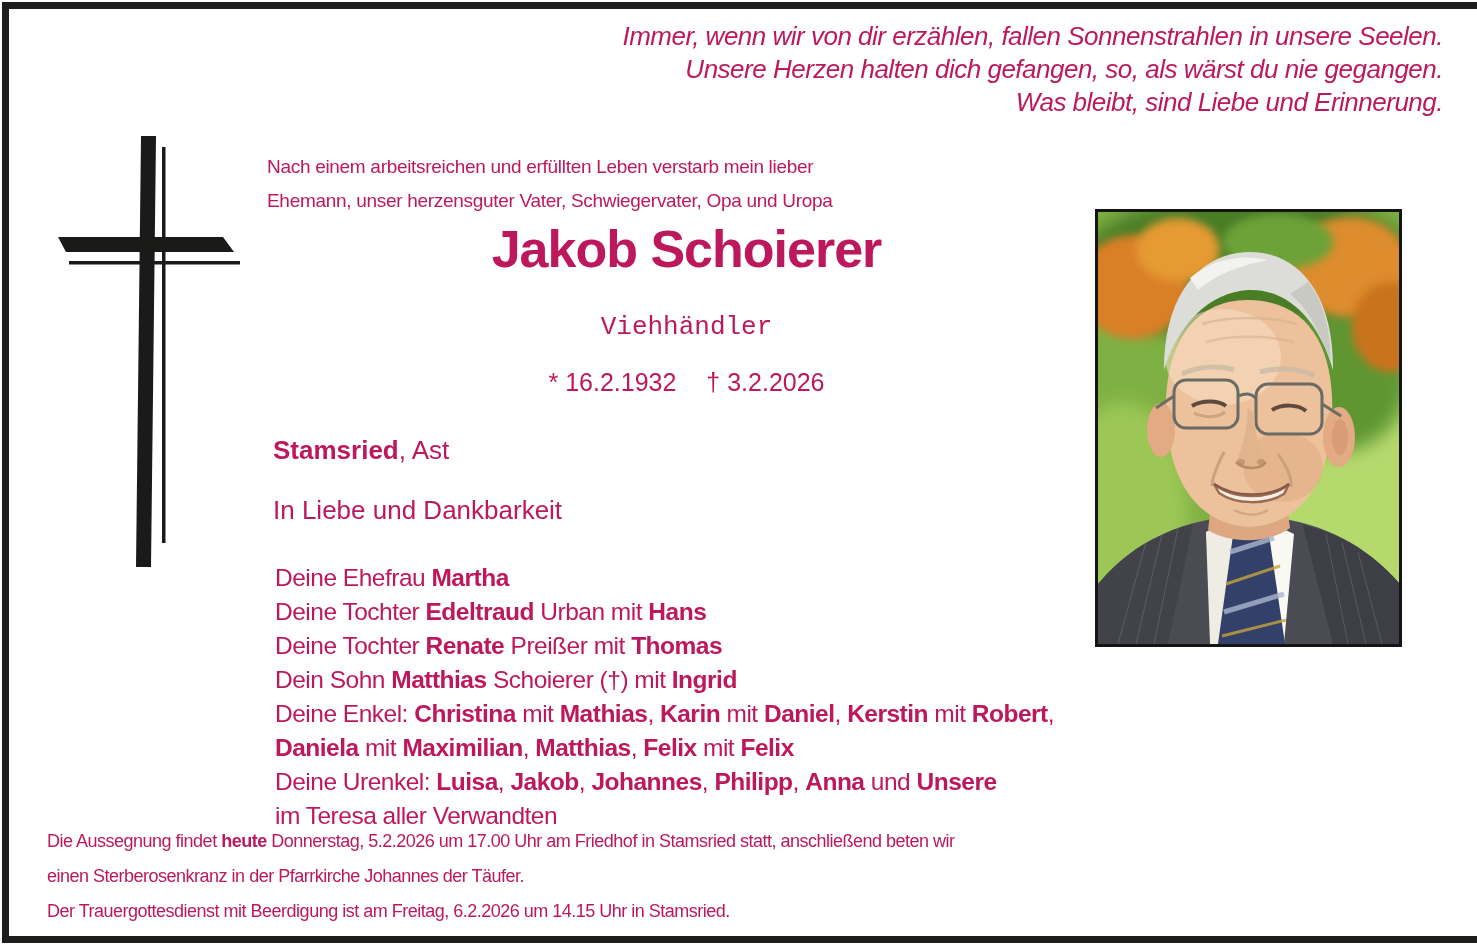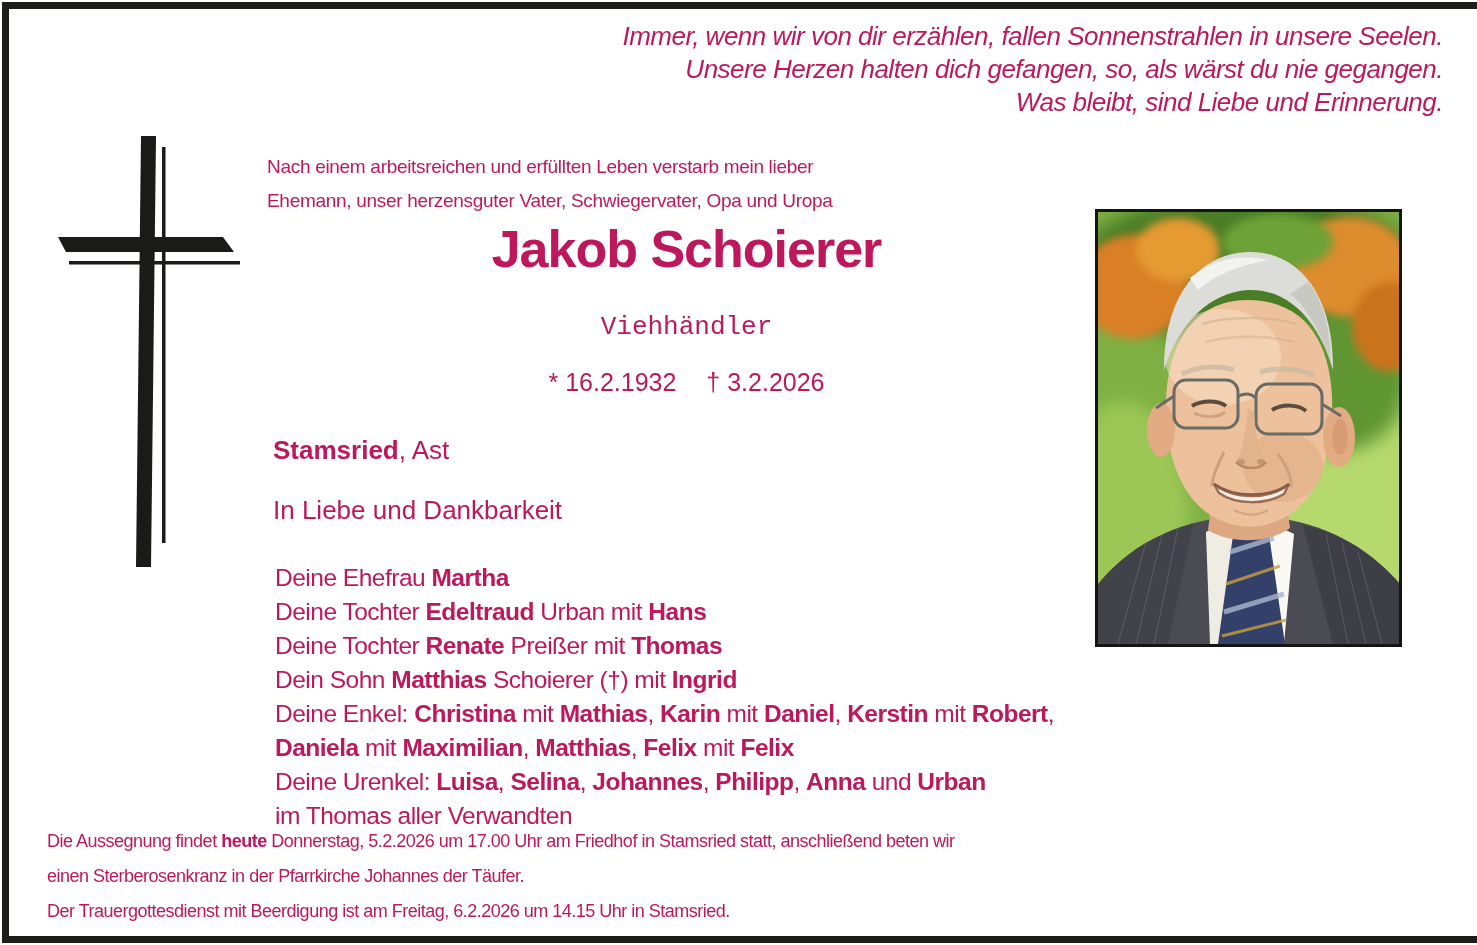--- a/index.html
+++ b/index.html
@@ -158,22 +158,22 @@
 
   <div class="mourning-intro">In Liebe und Dankbarkeit</div>
 
   <div class="family">
       <div><span>Deine Ehefrau </span><span class="b">Martha</span></div>
       <div><span>Deine Tochter </span><span class="b">Edeltraud</span><span> Urban mit </span><span class="b">Hans</span></div>
       <div><span>Deine Tochter </span><span class="b">Renate</span><span> Preißer mit </span><span class="b">Thomas</span></div>
       <div><span>Dein Sohn </span><span class="b">Matthias</span><span> Schoierer (†) mit </span><span class="b">Ingrid</span></div>
       <div><span>Deine Enkel: </span><span class="b">Christina</span><span> mit </span><span class="b">Mathias</span><span>, </span><span class="b">Karin</span><span> mit </span><span class="b">Daniel</span><span>, </span><span class="b">Kerstin</span><span> mit </span><span class="b">Robert</span><span>,</span></div>
       <div><span class="b">Daniela</span><span> mit </span><span class="b">Maximilian</span><span>, </span><span class="b">Matthias</span><span>, </span><span class="b">Felix</span><span> mit </span><span class="b">Felix</span></div>
-      <div><span>Deine Urenkel: </span><span class="b">Luisa</span><span>, </span><span class="b">Selina</span><span>, </span><span class="b">Johannes</span><span>, </span><span class="b">Philipp</span><span>, </span><span class="b">Anna</span><span> und </span><span class="b">Urban</span></div>
-      <div><span>im Thomas aller Verwandten</span></div>
+      <div><span>Deine Urenkel: </span><span class="b">Luisa</span><span>, </span><span class="b">Jakob</span><span>, </span><span class="b">Johannes</span><span>, </span><span class="b">Philipp</span><span>, </span><span class="b">Anna</span><span> und </span><span class="b">Unsere</span></div>
+      <div><span>im Teresa aller Verwandten</span></div>
     </div>
 
   <div class="announcement">
       <div><span>Die Aussegnung findet </span><span class="b">heute</span><span> Donnerstag, 5.2.2026 um 17.00 Uhr am Friedhof in Stamsried statt, anschließend beten wir</span></div>
       <div><span>einen Sterberosenkranz in der Pfarrkirche Johannes der Täufer.</span></div>
       <div><span>Der Trauergottesdienst mit Beerdigung ist am Freitag, 6.2.2026 um 14.15 Uhr in Stamsried.</span></div>
     </div>
 
   <div class="photo">
     <svg viewBox="0 0 301 432" preserveAspectRatio="none">

